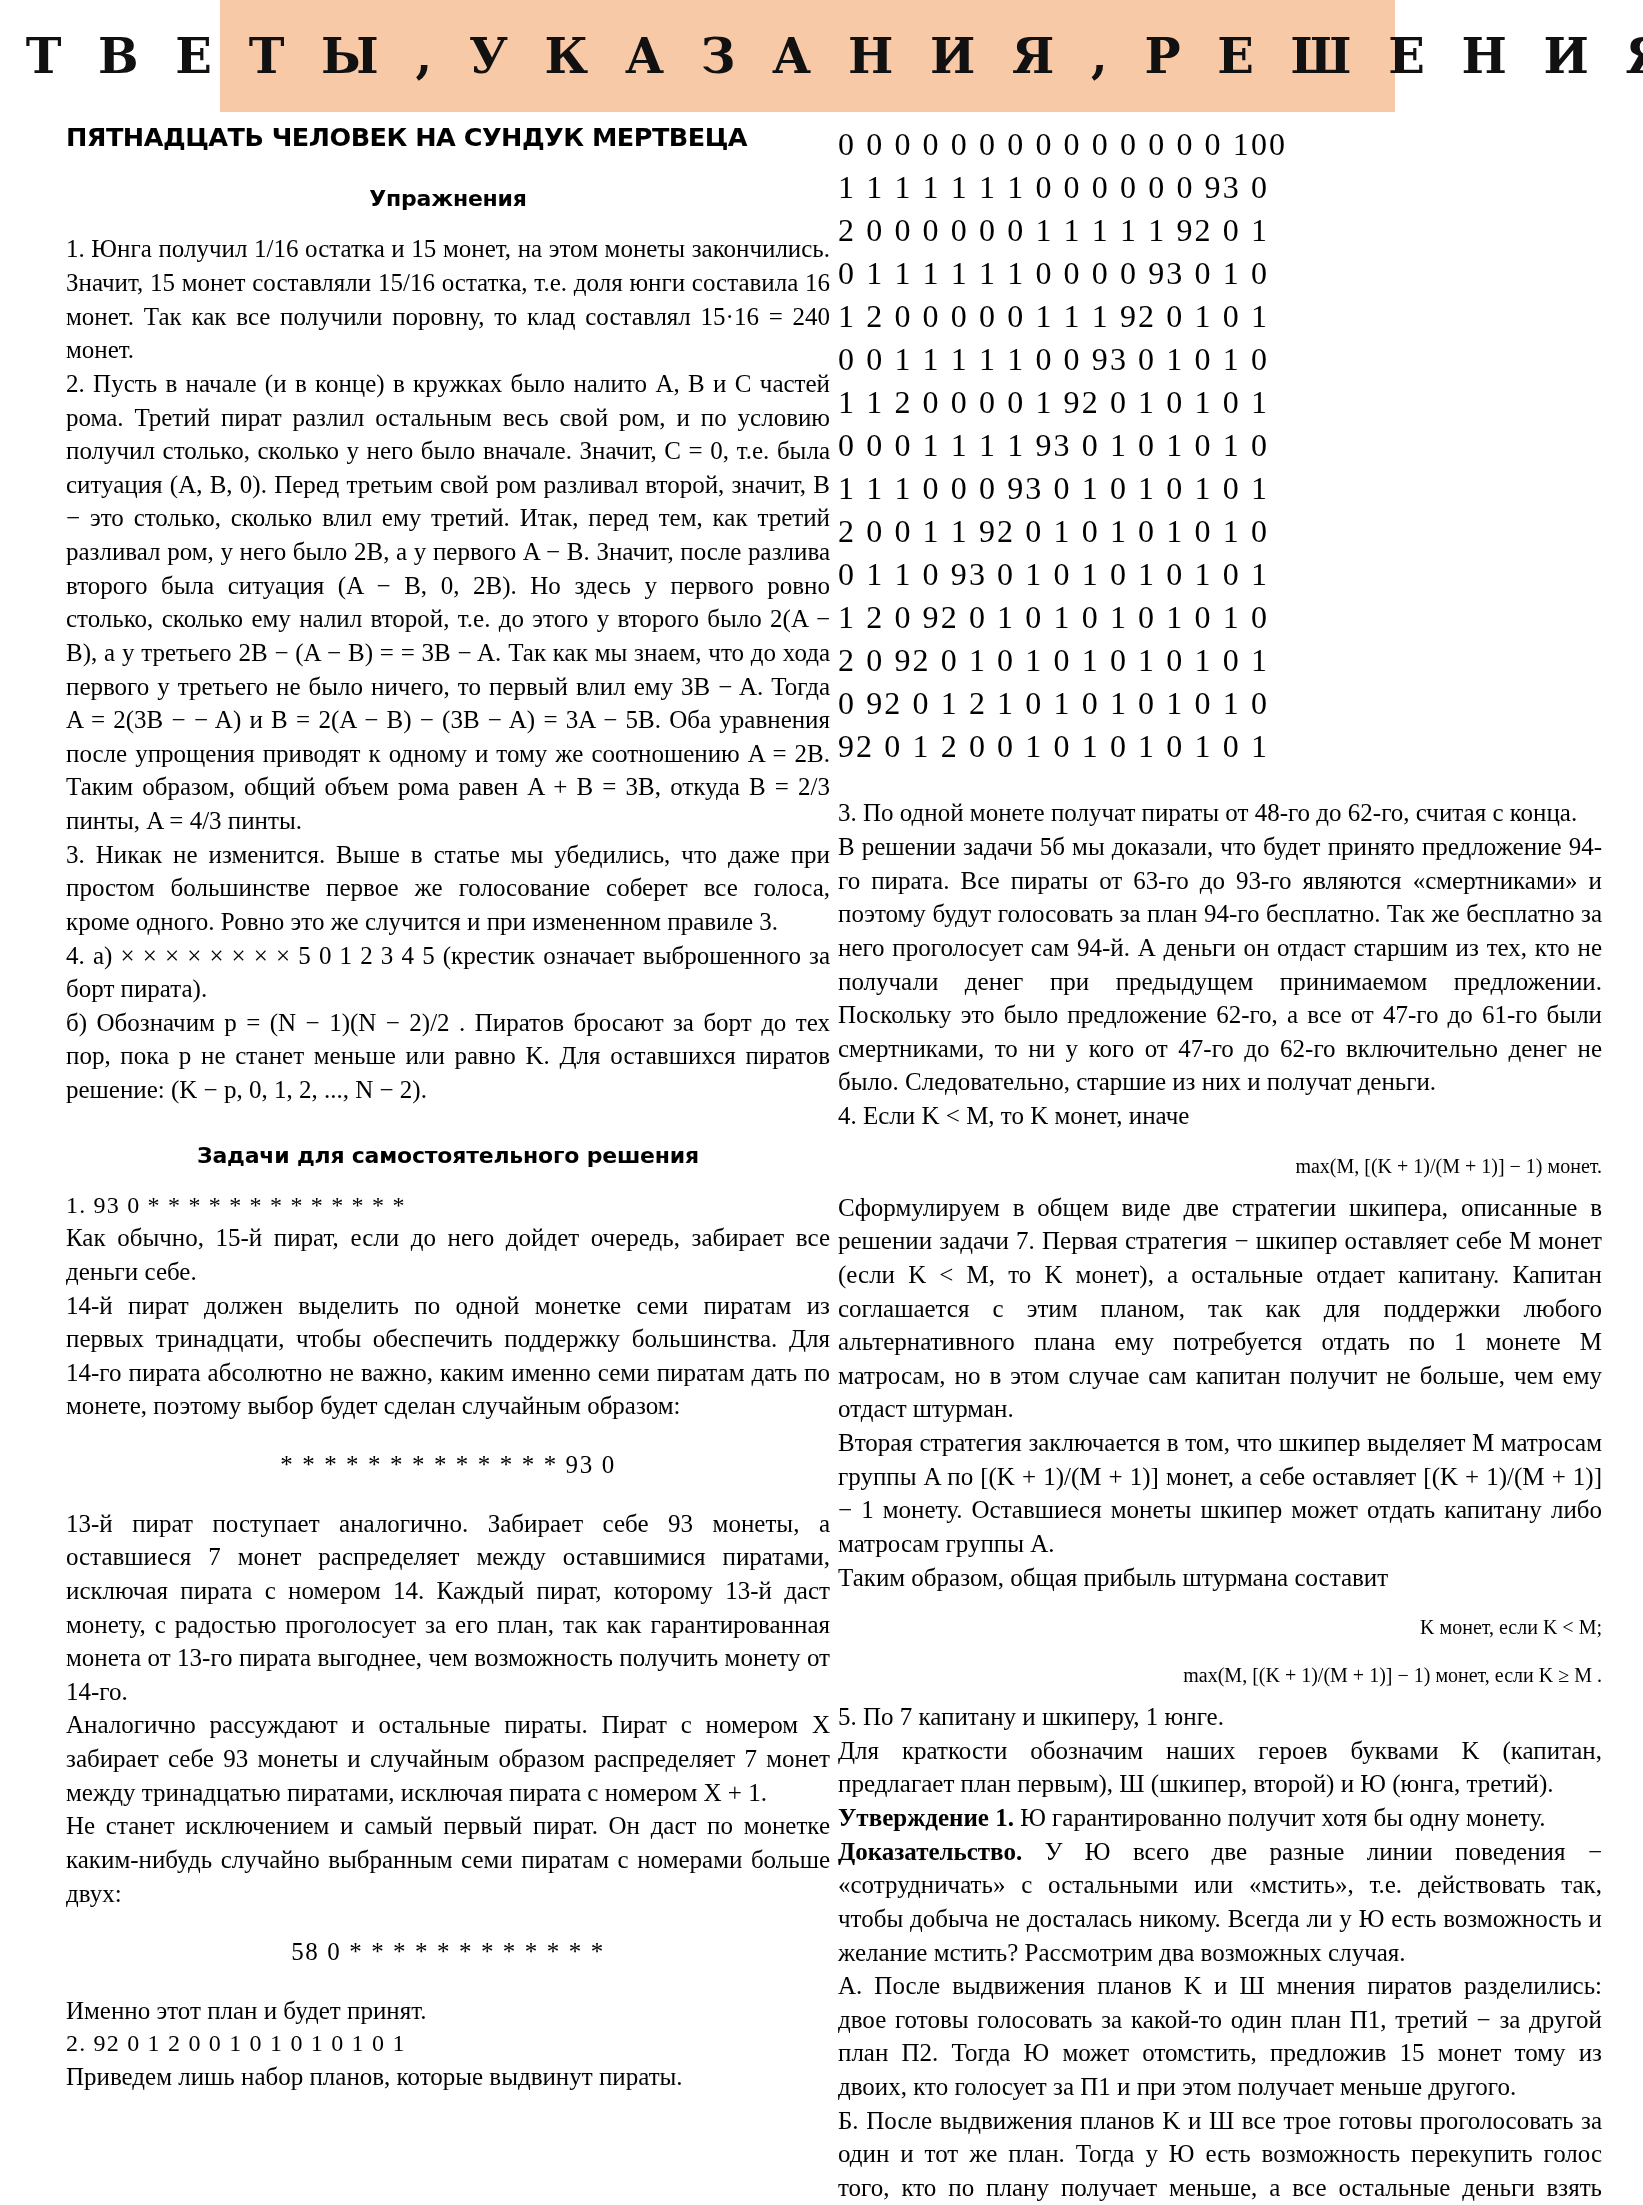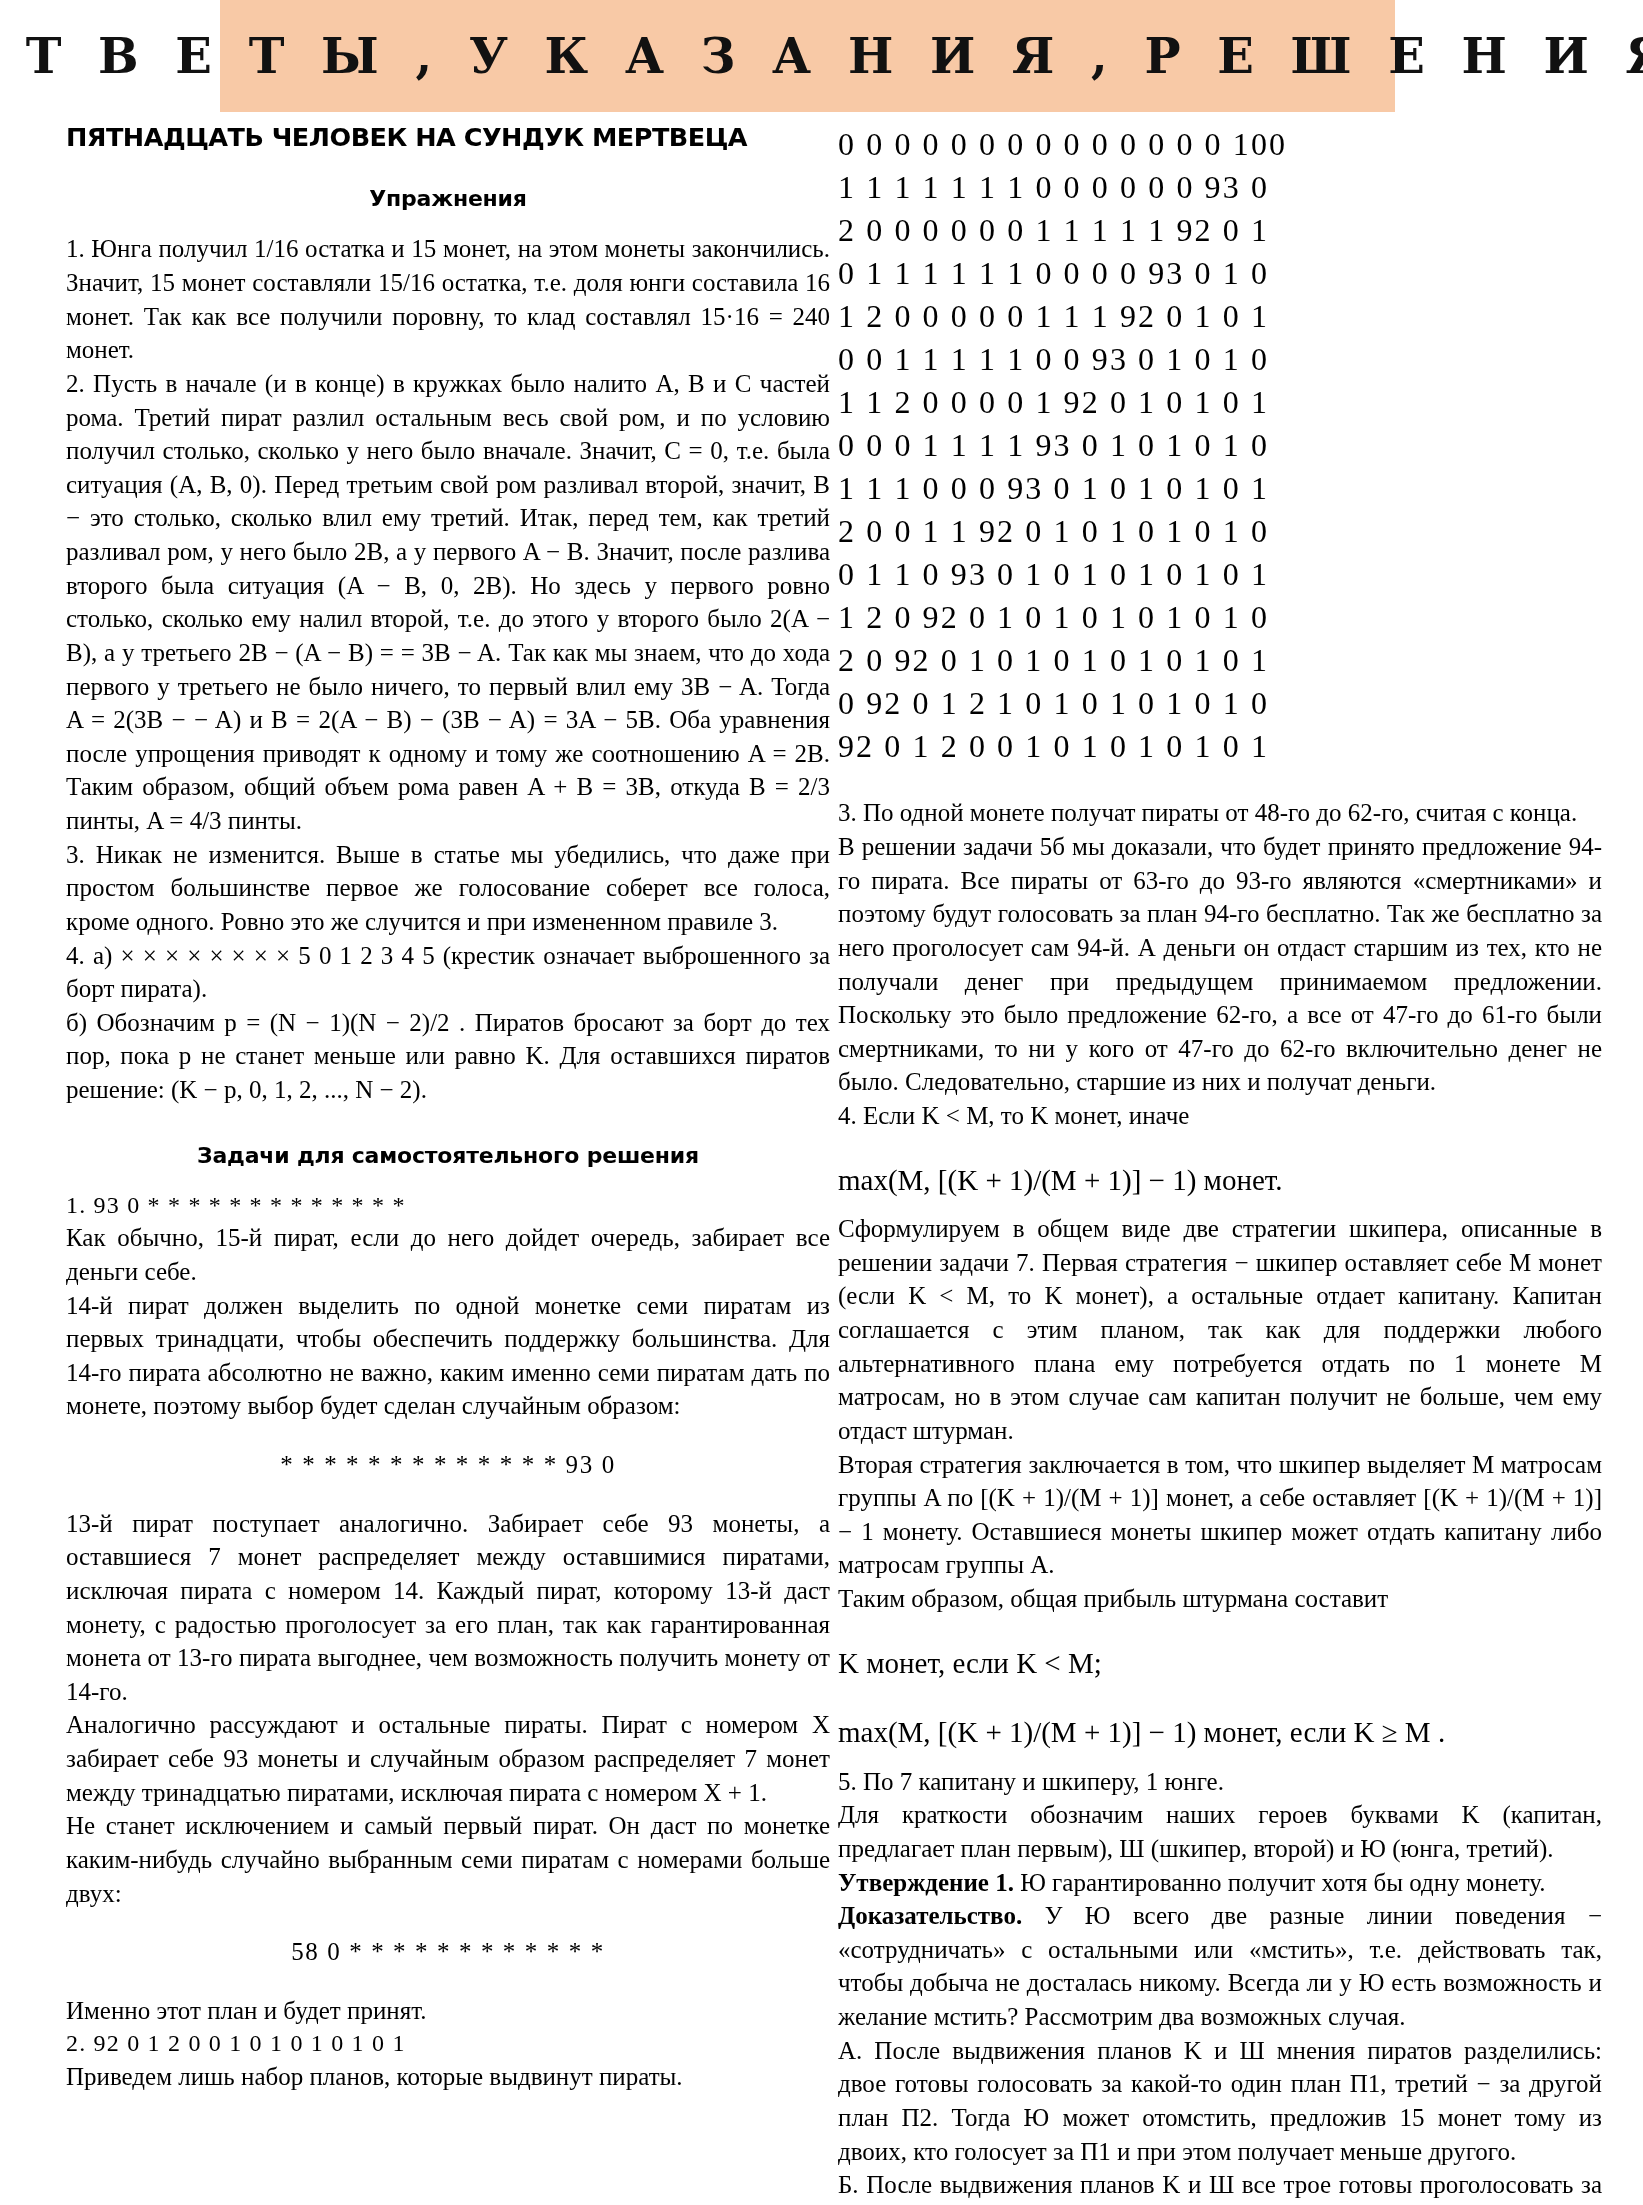--- a/index.html
+++ b/index.html
@@ -113,24 +113,24 @@
   .matrix-row {
     margin: 0;
     font-size: 32px;
     line-height: 1.345;
     letter-spacing: 2.1px;
     white-space: nowrap;
   }
 
   
   .formula {
-    margin: 26px 0 10px 0;
-    font-size: 29px;
+    margin: 18px 0 10px 0;
+    font-size: 20px;
     line-height: 1.5;
-    text-align: left;
+    text-align: right;
     white-space: nowrap;
   }
 </style>
 </head>
 <body>
 
 <div id="page">
 
   <div id="banner-bar" style="background: rgb(248, 201, 166);"></div>
   <div id="banner-title">О Т В Е Т Ы ,   У К А З А Н И Я ,   Р Е Ш Е Н И Я</div>

